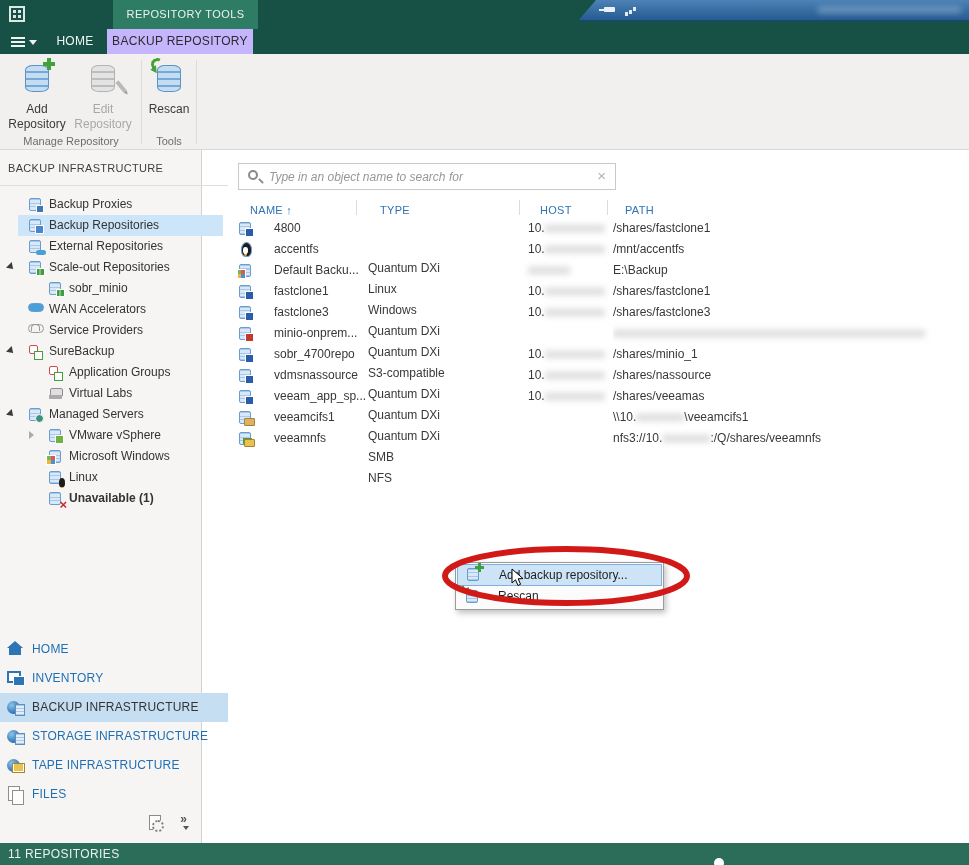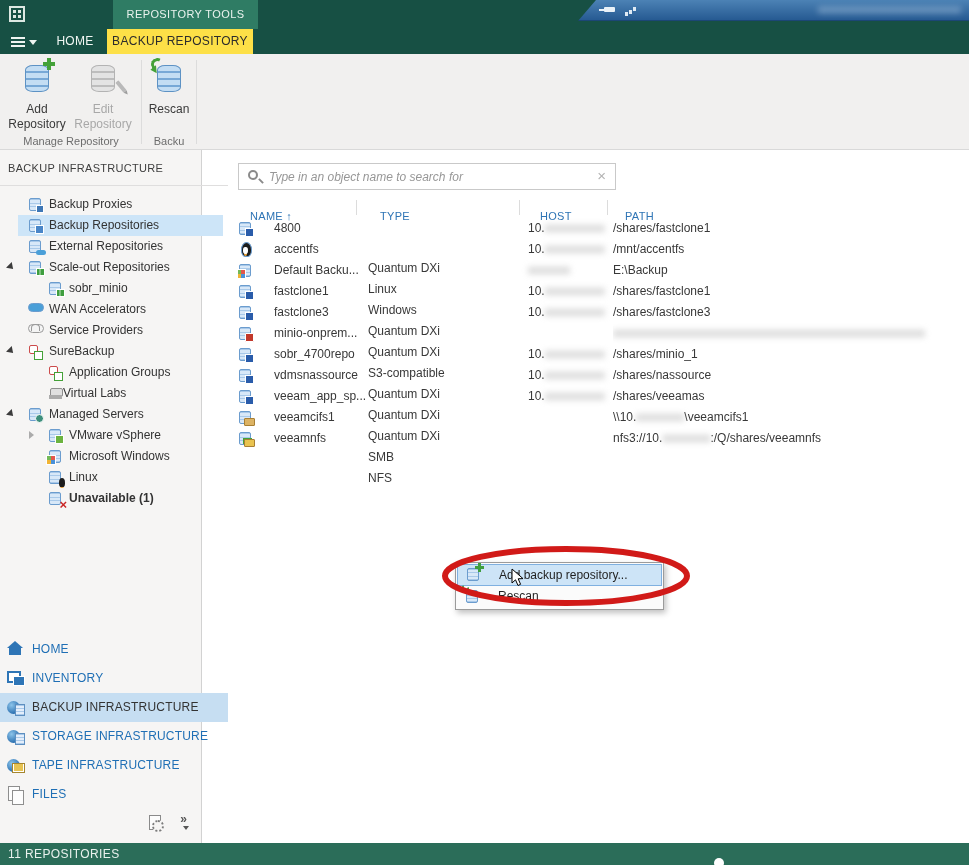--- a/index.html
+++ b/index.html
@@ -27,21 +27,21 @@
 
   
   .tabrow { position:absolute; left:0; top:29px; width:969px; height:25px; background:#175044; }
   .burger { position:absolute; left:11px; top:8px; width:15px; height:10px; cursor:default; }
   .burger::before { content:""; position:absolute; left:0; top:0; width:14px; height:2px; background:#eef4f1;
     box-shadow:0 4px 0 #eef4f1, 0 8px 0 #eef4f1; }
   .burger::after { content:""; position:absolute; left:18px; top:3px; width:0; height:0;
     border-left:4px solid transparent; border-right:4px solid transparent; border-top:5px solid #eef4f1; }
   .tab { position:absolute; top:0; height:25px; line-height:25px; text-align:center; font-size:12px; letter-spacing:.3px; }
   .tab-home { left:38px; width:74px; color:#f2f7f4; }
-  .tab-active { left:107px; width:146px; background:#fde047; color:#2c2c2c; }
+  .tab-active { left:107px; width:146px; background:#c4b5fd; color:#2c2c2c; }
 
   
   .ribbon { position:absolute; left:0; top:54px; width:969px; height:96px; background:#f1f0ef; border-bottom:1px solid #d9d9d9; }
   .rb-btn { position:absolute; top:4px; width:64px; height:76px; text-align:center; }
   .rb-label { display:block; margin-top:3px; font-size:12px; line-height:15px; color:#3a3a3a; }
   .rb-btn.disabled .rb-label { color:#a8a8a8; }
   .rb-ic { position:relative; display:inline-block; width:32px; height:34px; margin-top:3px; }
   .rb-db::before { content:""; position:absolute; left:4px; right:4px; top:4px; bottom:3px; border-radius:8px/5px;
     background:repeating-linear-gradient(180deg,#c3ddf3 0 5px,#77a8d6 5px 7px); border:1px solid #5d92c4; }
   .rb-btn.disabled .rb-db::before { background:repeating-linear-gradient(180deg,#e3e3e3 0 5px,#bdbdbd 5px 7px); border-color:#b3b3b3; }
@@ -155,21 +155,21 @@
   .searchbox { position:absolute; left:9px; top:13px; width:378px; height:27px; background:#fff;
     border:1px solid #c9c9c9; }
   .searchbox input { position:absolute; left:30px; top:1px; width:310px; height:23px; border:none; outline:none;
     font-family:"Liberation Sans", sans-serif; font-size:12px; font-style:italic; color:#444; }
   .searchbox input::placeholder { color:#979797; opacity:1; }
   .mag { position:absolute; left:9px; top:6px; width:10px; height:10px; border:2px solid #8a8a8a; border-radius:50%; }
   .mag::after { content:""; position:absolute; left:8px; top:8px; width:6px; height:2px; background:#8a8a8a; transform:rotate(45deg); }
   .clear-x { position:absolute; right:9px; top:3px; font-size:15px; color:#b3b3b3; cursor:default; }
 
   .thead { position:absolute; left:0; top:49px; width:740px; height:19px; font-size:11px; color:#2e74b5; letter-spacing:.3px; }
-  .th { position:absolute; top:11px;padding-left:12px; }
+  .th { position:absolute; top:5px;padding-left:12px; }
   .th-name { left:9px; } .th-type { left:139px; } .th-host { left:299px; } .th-path { left:384px; }
   .th-sep { position:absolute; top:1px; width:1px; height:15px; background:#dcdcdc; }
   .sortarrow { color:#2e74b5; font-size:11px; }
 
   .rows { position:absolute; left:0; top:68px; width:740px; }
   .row { position:relative; height:21px; font-size:12px; color:#383838; white-space:nowrap; }
   .c-name { position:absolute; left:9px; top:0; width:130px; line-height:21px; overflow:hidden; }
   .c-name .nm { margin-left:36px; }
   .c-type { position:absolute; left:139px; top:0; width:160px; line-height:21px;margin-top:40px; }
   .c-host { position:absolute; left:299px; top:0; width:85px; line-height:21px; }
@@ -223,21 +223,21 @@
       <span class="rb-ic rb-db"><span class="pencil"></span></span>
       <span class="rb-label">Edit Repository</span>
     </div>
     <div class="rb-sep" style="left:141px;"></div>
     <div class="rb-btn" style="left:146px; width:46px;">
       <span class="rb-ic rb-db"><span class="rescan-arrow"></span></span>
       <span class="rb-label">Rescan</span>
     </div>
     <div class="rb-sep" style="left:196px;"></div>
     <div class="rb-group" style="left:5px; width:132px;">Manage Repository</div>
-    <div class="rb-group" style="left:146px; width:46px;">Backu</div>
+    <div class="rb-group" style="left:146px; width:46px;">Tools</div>
   </div>
 
   <div class="sidebar">
     <div class="sb-header">BACKUP INFRASTRUCTURE</div>
     <div class="sb-hline"></div>
     <div class="tree" id="tree">
         <div class="trow">
           <span class="ic dbase ic-proxy" style="left: 28px;"></span>
           <span class="tlabel" style="left: 49px;">Backup Proxies</span>
         </div>
@@ -271,21 +271,21 @@
           <span class="tw tw-open" style="left: 7px;"></span>
           <span class="ic dbase ic-surebackup" style="left: 28px;"></span>
           <span class="tlabel" style="left: 49px;">SureBackup</span>
         </div>
         <div class="trow">
           <span class="ic dbase ic-appgroups" style="left: 48px;"></span>
           <span class="tlabel" style="left: 69px;">Application Groups</span>
         </div>
         <div class="trow">
           <span class="ic dbase ic-vlabs" style="left: 48px;"></span>
-          <span class="tlabel" style="left: 63px;">Virtual Labs</span>
+          <span class="tlabel" style="left: 69px;">Virtual Labs</span>
         </div>
         <div class="trow">
           <span class="tw tw-open" style="left: 7px;"></span>
           <span class="ic dbase ic-managed" style="left: 28px;"></span>
           <span class="tlabel" style="left: 49px;">Managed Servers</span>
         </div>
         <div class="trow">
           <span class="tw tw-closed" style="left: 29px;"></span>
           <span class="ic dbase ic-vmware" style="left: 48px;"></span>
           <span class="tlabel" style="left: 69px;">VMware vSphere</span>

